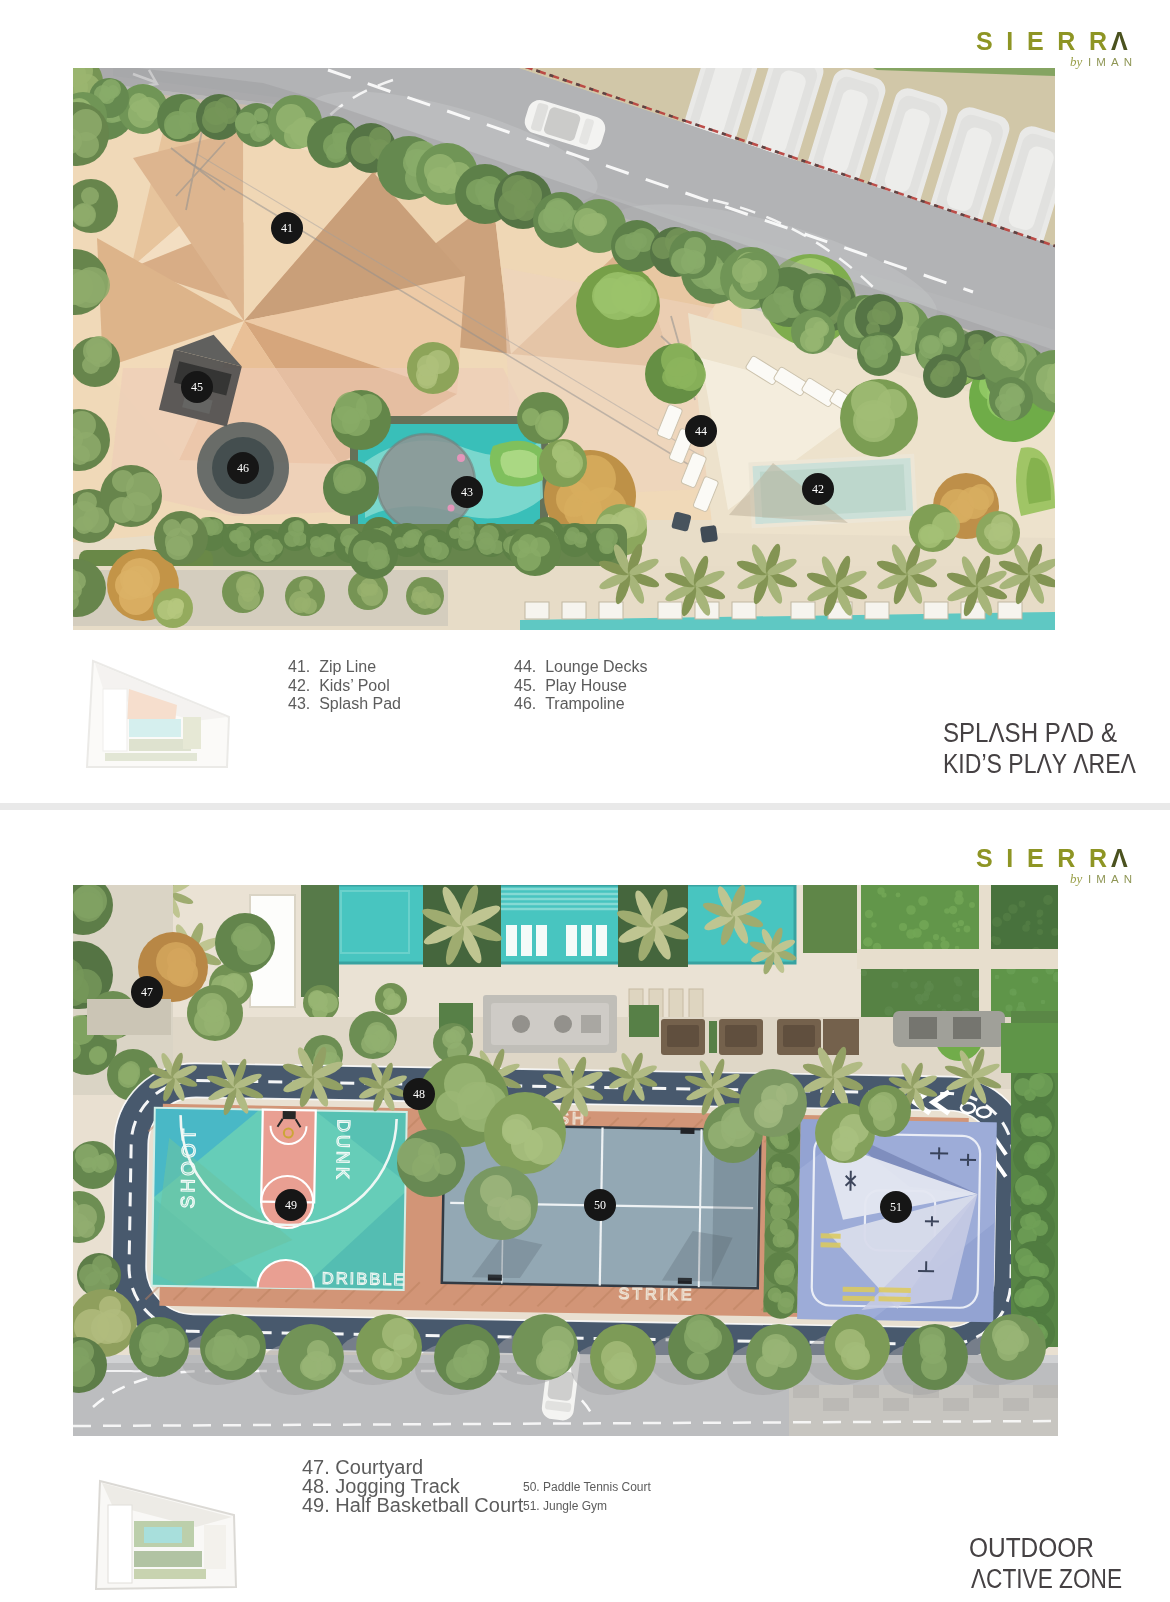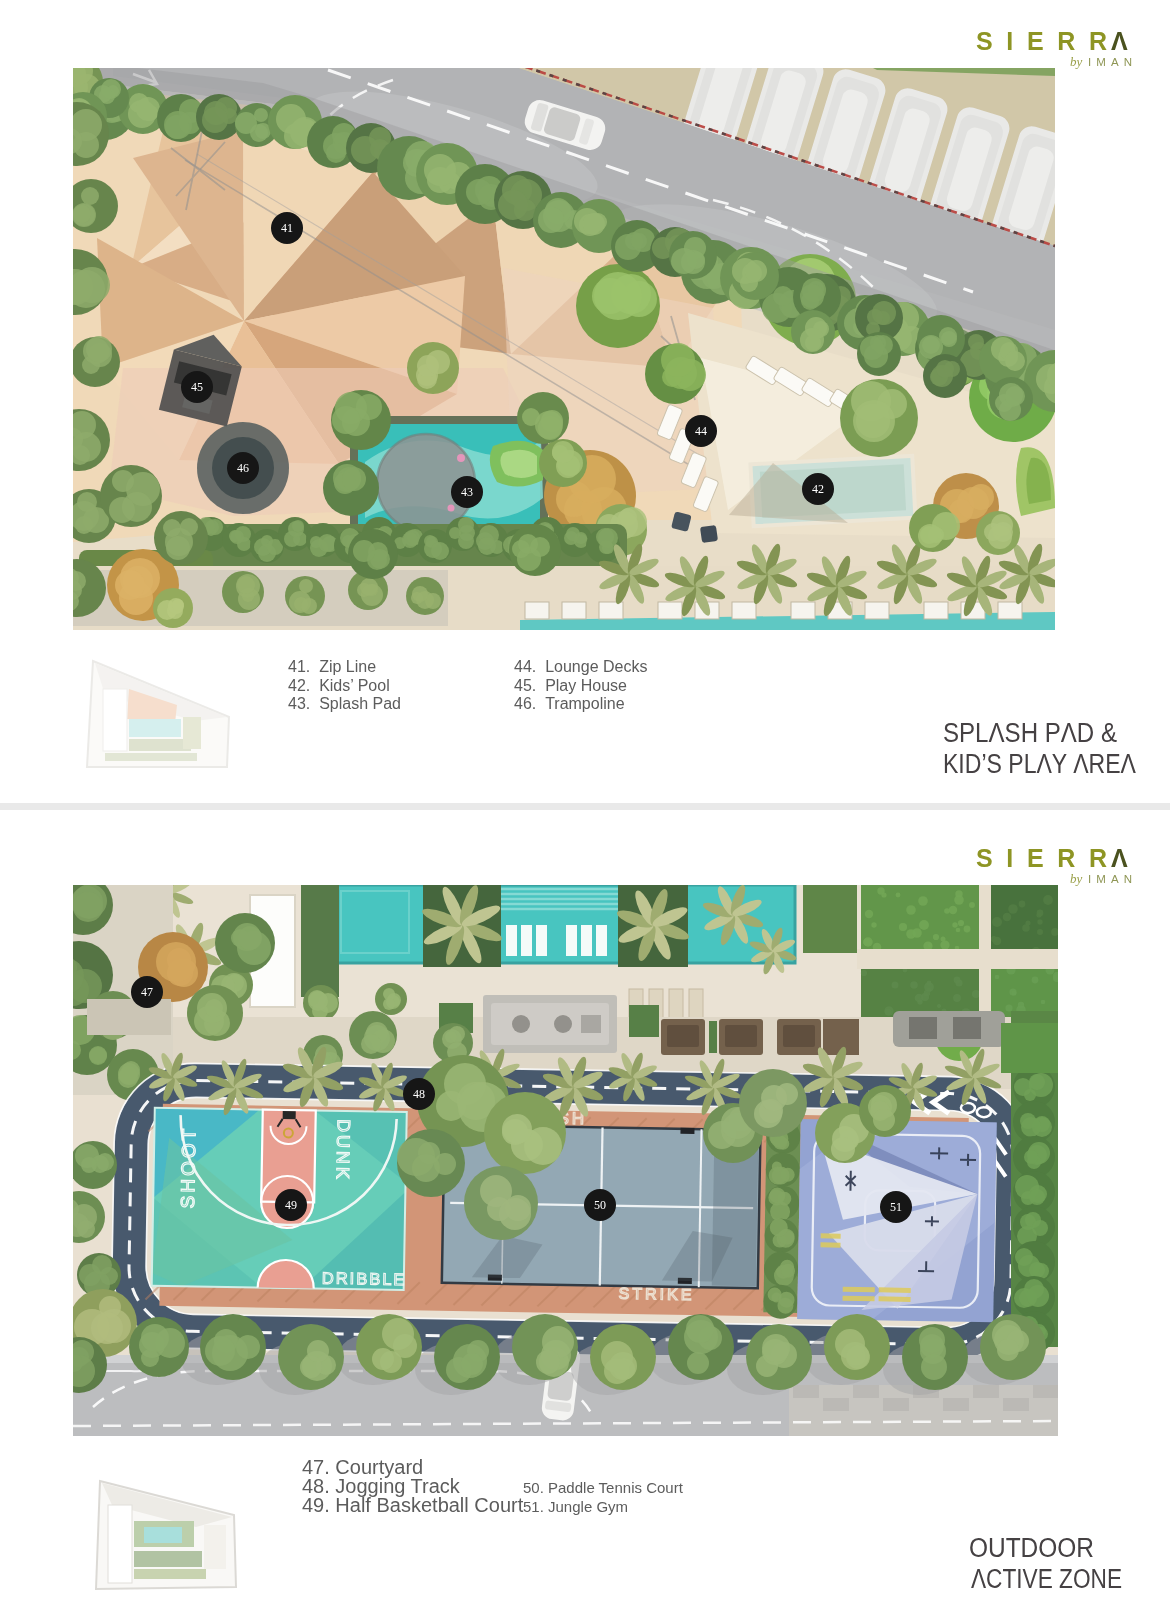--- a/index.html
+++ b/index.html
@@ -1466,21 +1466,21 @@
         <circle cx="218" cy="320" r="16" fill="#161616"></circle>
         <text x="218" y="324" text-anchor="middle" font-family="Liberation Serif" font-size="12" fill="#fff">49</text>
         <circle cx="527" cy="320" r="16" fill="#161616"></circle>
         <text x="527" y="324" text-anchor="middle" font-family="Liberation Serif" font-size="12" fill="#fff">50</text>
         <circle cx="823" cy="322" r="16" fill="#161616"></circle>
         <text x="823" y="326" text-anchor="middle" font-family="Liberation Serif" font-size="12" fill="#fff">51</text>
 </svg>
 
 <div class="legend" style="left:302px;top:648px;font-size:20px;line-height:19px;">47. Courtyard<br>48. Jogging Track<br>49. Half Basketball Court</div>
 
-<div class="legend" style="left:523px;top:668px;font-size:15px;line-height:19px;">50. Paddle Tennis Court<br>51. Jungle Gym</div>
+<div class="legend" style="left:523px;top:668px;font-size:12px;line-height:19px;">50. Paddle Tennis Court<br>51. Jungle Gym</div>
 
 <svg style="position:absolute;left:86px;top:665px;" width="164" height="122" viewBox="0 0 164 122">
 <g opacity="0.5">
 <polygon points="14,6 148,40 150,112 10,114" fill="#f5f3ee" stroke="#b9b5ac" stroke-width="2"></polygon>
 <polygon points="16,8 146,42 110,52 26,30" fill="#dcd8cf"></polygon>
 <rect x="22" y="30" width="24" height="78" fill="#fff" stroke="#c4c0b6" stroke-width="1"></rect>
 <rect x="48" y="46" width="60" height="26" fill="#7ba05a"></rect>
 <rect x="58" y="52" width="38" height="16" fill="#54c0ba"></rect>
 <rect x="48" y="76" width="68" height="16" fill="#66894a"></rect>
 <rect x="48" y="94" width="72" height="10" fill="#93a864"></rect>

